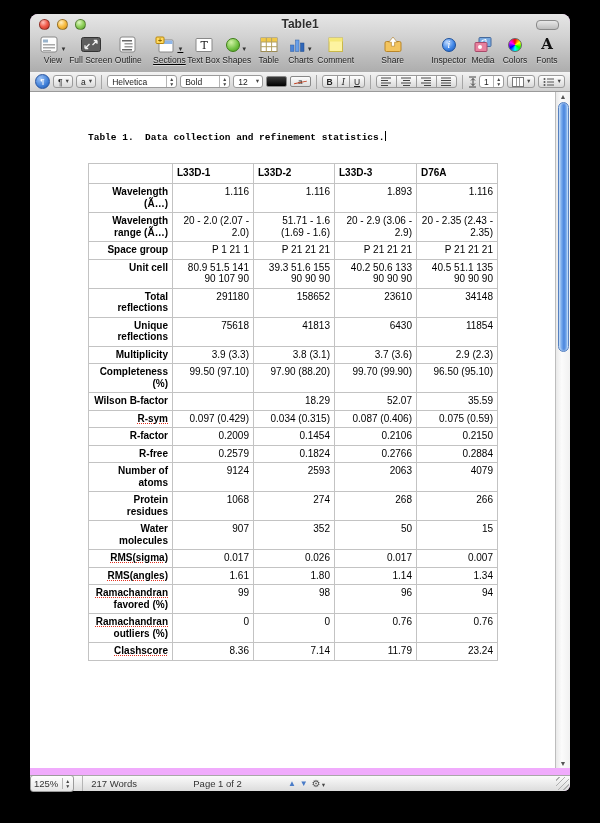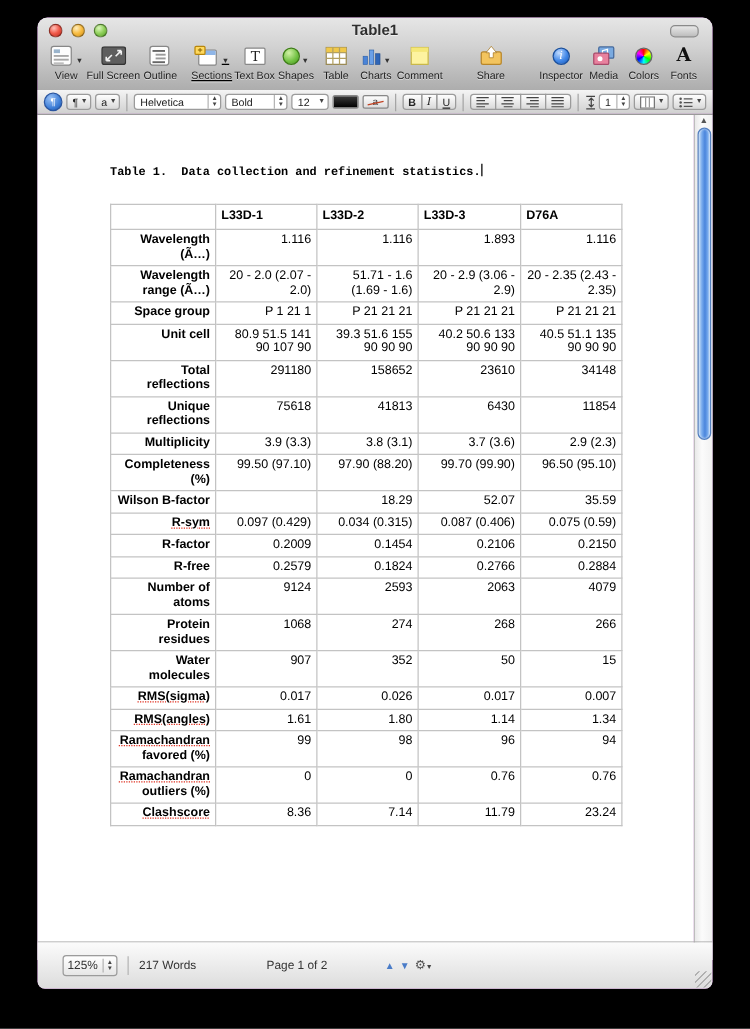--- a/index.html
+++ b/index.html
@@ -113,23 +113,23 @@
   .scroll-arrow.up{top:1px;}
   .scroll-arrow.down{bottom:1px;}
   .vthumb{
     position:absolute;left:1.5px;width:11px;top:10px;height:250px;border-radius:6px;
     background:linear-gradient(90deg,#bcd8f6 0%,#74a8ec 30%,#4a85dc 55%,#74a8ec 80%,#bcd8f6 100%);
     border:1px solid #5580c0;box-sizing:border-box;
     box-shadow:inset 0 0 2px rgba(255,255,255,.8);
   }
   
   .status-bar{
-    position:absolute;left:0;right:0;bottom:0;height:38px;border-radius:0 0 6px 6px;
+    position:absolute;left:0;right:0;bottom:0;height:16px;border-radius:0 0 6px 6px;
     background:linear-gradient(#fbfbfb,#dcdcdc);border-top:1px solid #a8a8a8;box-sizing:border-box;
-    display:flex;align-items:center;padding:0 20px;font-size:9.5px;color:#333;
+    display:flex;align-items:center;padding:0 0;font-size:9.5px;color:#333;
   }
   .zoom-ctl{display:flex;align-items:center;background:linear-gradient(#fff,#e6e6e6);
     border:1px solid #9b9b9b;border-radius:3px;height:15px;padding:0 3px;gap:3px;}
   .sb-divider{width:1px;height:15px;background:#b5b5b5;margin:0 8px;}
   .sb-words{min-width:60px;}
   .sb-page{margin-left:42px;}
   .sb-nav{margin-left:46px;display:flex;align-items:center;gap:4px;}
   .tri{font-size:8px;color:#4a7cc8;line-height:8px;}
   .gear{font-size:10px;color:#555;}
   .resize-grip{

